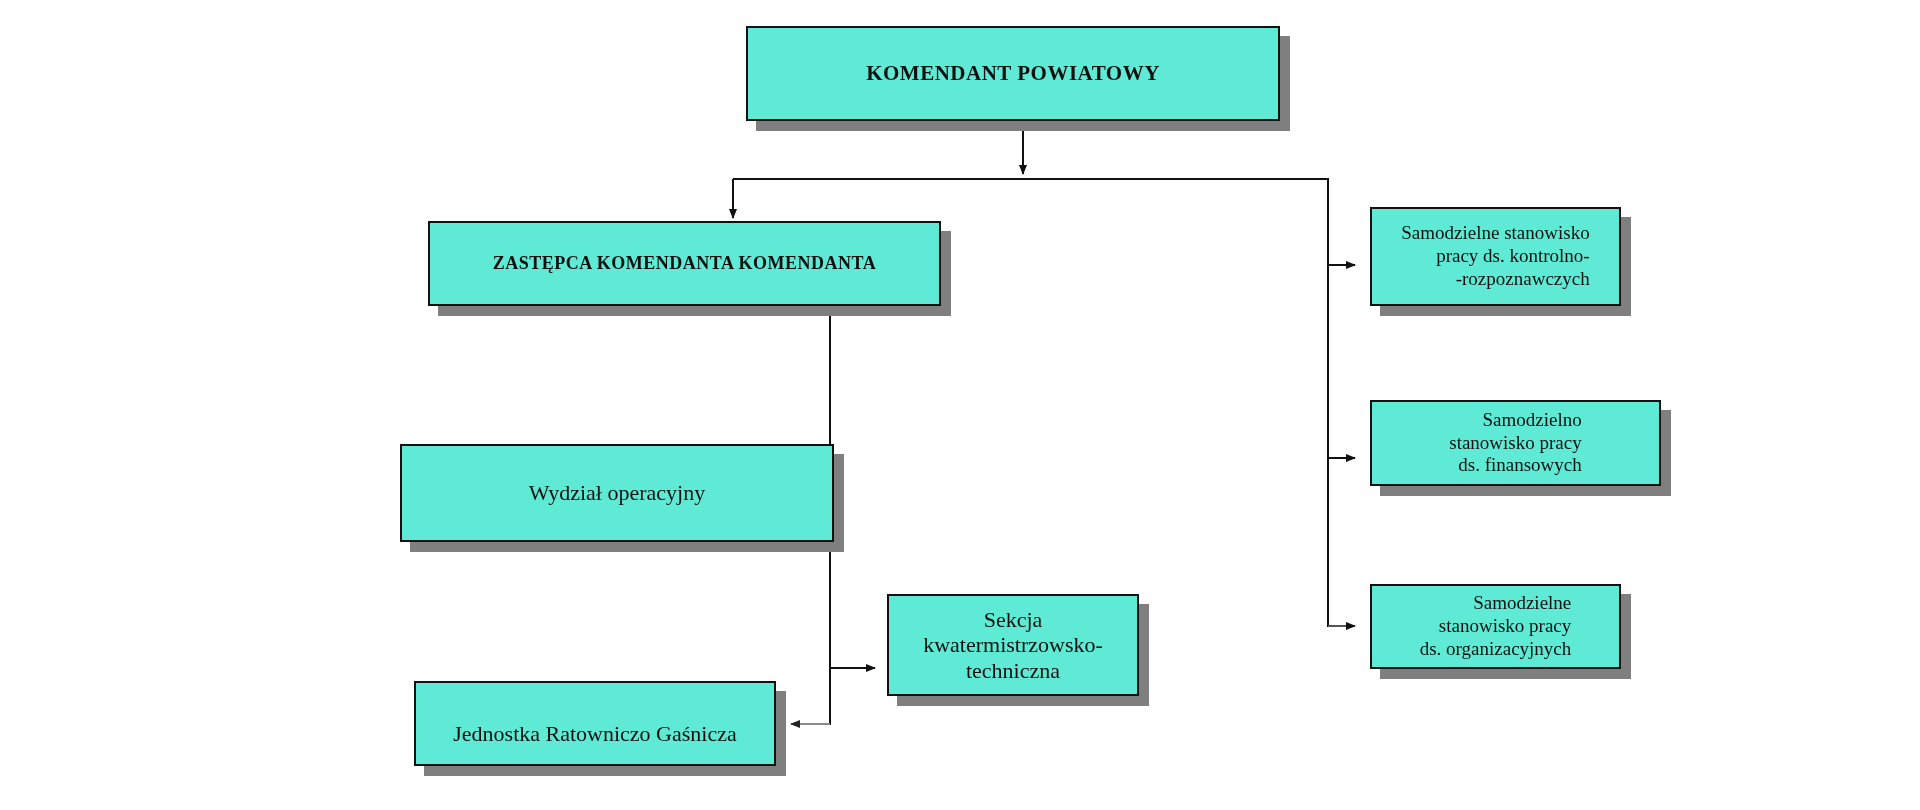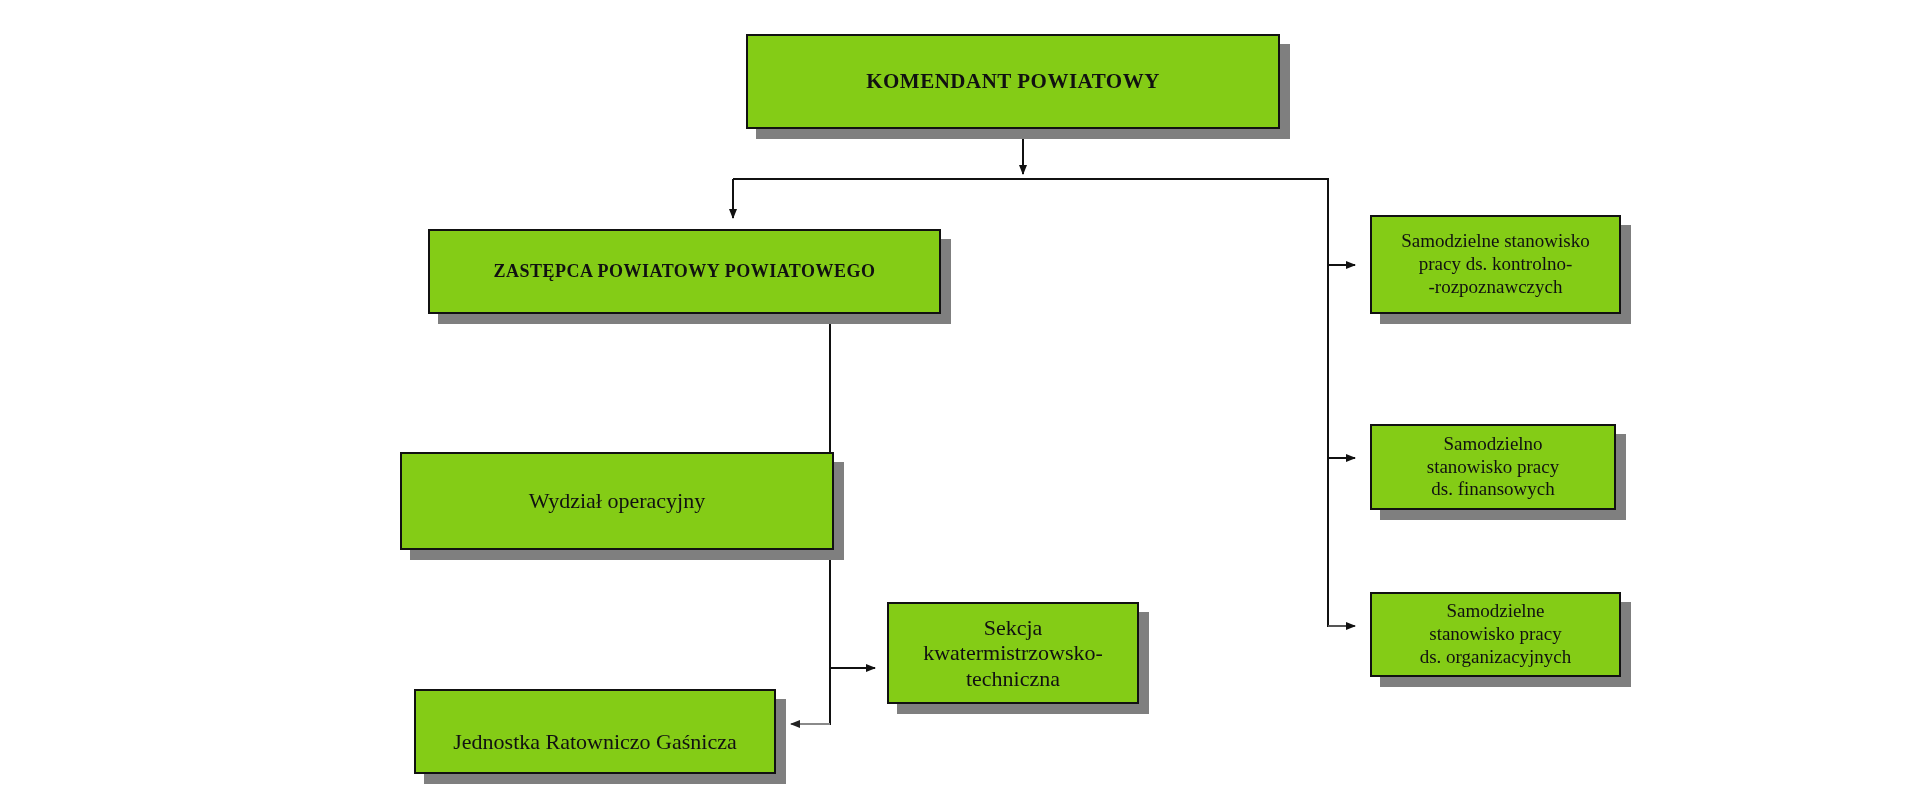--- a/index.html
+++ b/index.html
@@ -12,46 +12,45 @@
       width: 1920px;
       height: 810px;
       background: #ffffff;
       overflow: hidden;
       font-family: "Liberation Serif", "DejaVu Serif", serif;
       color: #111111;
     }
     .box {
       position: absolute;
       box-sizing: border-box;
-      background: #84cc16;
+      background: #5eead4;
       border: 2px solid #111111;
       box-shadow: 10px 10px 0 0 #7f7f7f;
       display: flex;
       align-items: center;
       justify-content: center;
       text-align: center;
       z-index: 2;
-      margin-top: 8px;
     }
     .box .label {
       display: block;
       white-space: pre-line;
       line-height: 1.18;
     }
     .caps {
       font-weight: bold;
       letter-spacing: 0.5px;
     }
     #box-kp .label { font-size: 21px; }
     #box-zkp .label { font-size: 18px; }
     #box-wo .label { font-size: 22px; }
     #box-jrg { align-items: flex-start; padding-top: 38px; }
     #box-jrg .label { font-size: 22px; }
     #box-skt .label { font-size: 22px; line-height: 1.15; }
-    .rbox .label { font-size: 19px; line-height: 1.2; }
+    .rbox .label { font-size: 19px; line-height: 1.2; text-align: right; }
 
     svg#connectors {
       position: absolute;
       left: 0;
       top: 0;
       z-index: 1;
     }
   </style>
 </head>
 <body>
@@ -96,21 +95,21 @@
 
       <line x1="830" y1="724" x2="791" y2="724" stroke="#8a8a8a" stroke-width="2" marker-end="url(#arrow-gray)"></line>
     </g>
   </svg>
 
   <div class="box" id="box-kp" style="left:746px; top:26px; width:534px; height:95px;">
     <span class="label caps">KOMENDANT  POWIATOWY</span>
   </div>
 
   <div class="box" id="box-zkp" style="left:428px; top:221px; width:513px; height:85px;">
-    <span class="label caps">ZASTĘPCA POWIATOWY  POWIATOWEGO</span>
+    <span class="label caps">ZASTĘPCA KOMENDANTA  KOMENDANTA</span>
   </div>
 
   <div class="box" id="box-wo" style="left:400px; top:444px; width:434px; height:98px;">
     <span class="label">Wydział operacyjny</span>
   </div>
 
   <div class="box" id="box-jrg" style="left:414px; top:681px; width:362px; height:85px;">
     <span class="label">Jednostka Ratowniczo Gaśnicza</span>
   </div>
 
@@ -119,21 +118,21 @@
 kwatermistrzowsko-
 techniczna</span>
   </div>
 
   <div class="box rbox" id="box-ss1" style="left:1370px; top:207px; width:251px; height:99px;">
     <span class="label">Samodzielne stanowisko
 pracy ds. kontrolno-
 -rozpoznawczych</span>
   </div>
 
-  <div class="box rbox" id="box-ss2" style="left:1370px; top:416px; width:246px; height:86px;">
+  <div class="box rbox" id="box-ss2" style="left:1370px; top:400px; width:291px; height:86px;">
     <span class="label">Samodzielno
 stanowisko pracy
 ds. finansowych</span>
   </div>
 
   <div class="box rbox" id="box-ss3" style="left:1370px; top:584px; width:251px; height:85px;">
     <span class="label">Samodzielne
 stanowisko pracy
 ds. organizacyjnych</span>
   </div>

